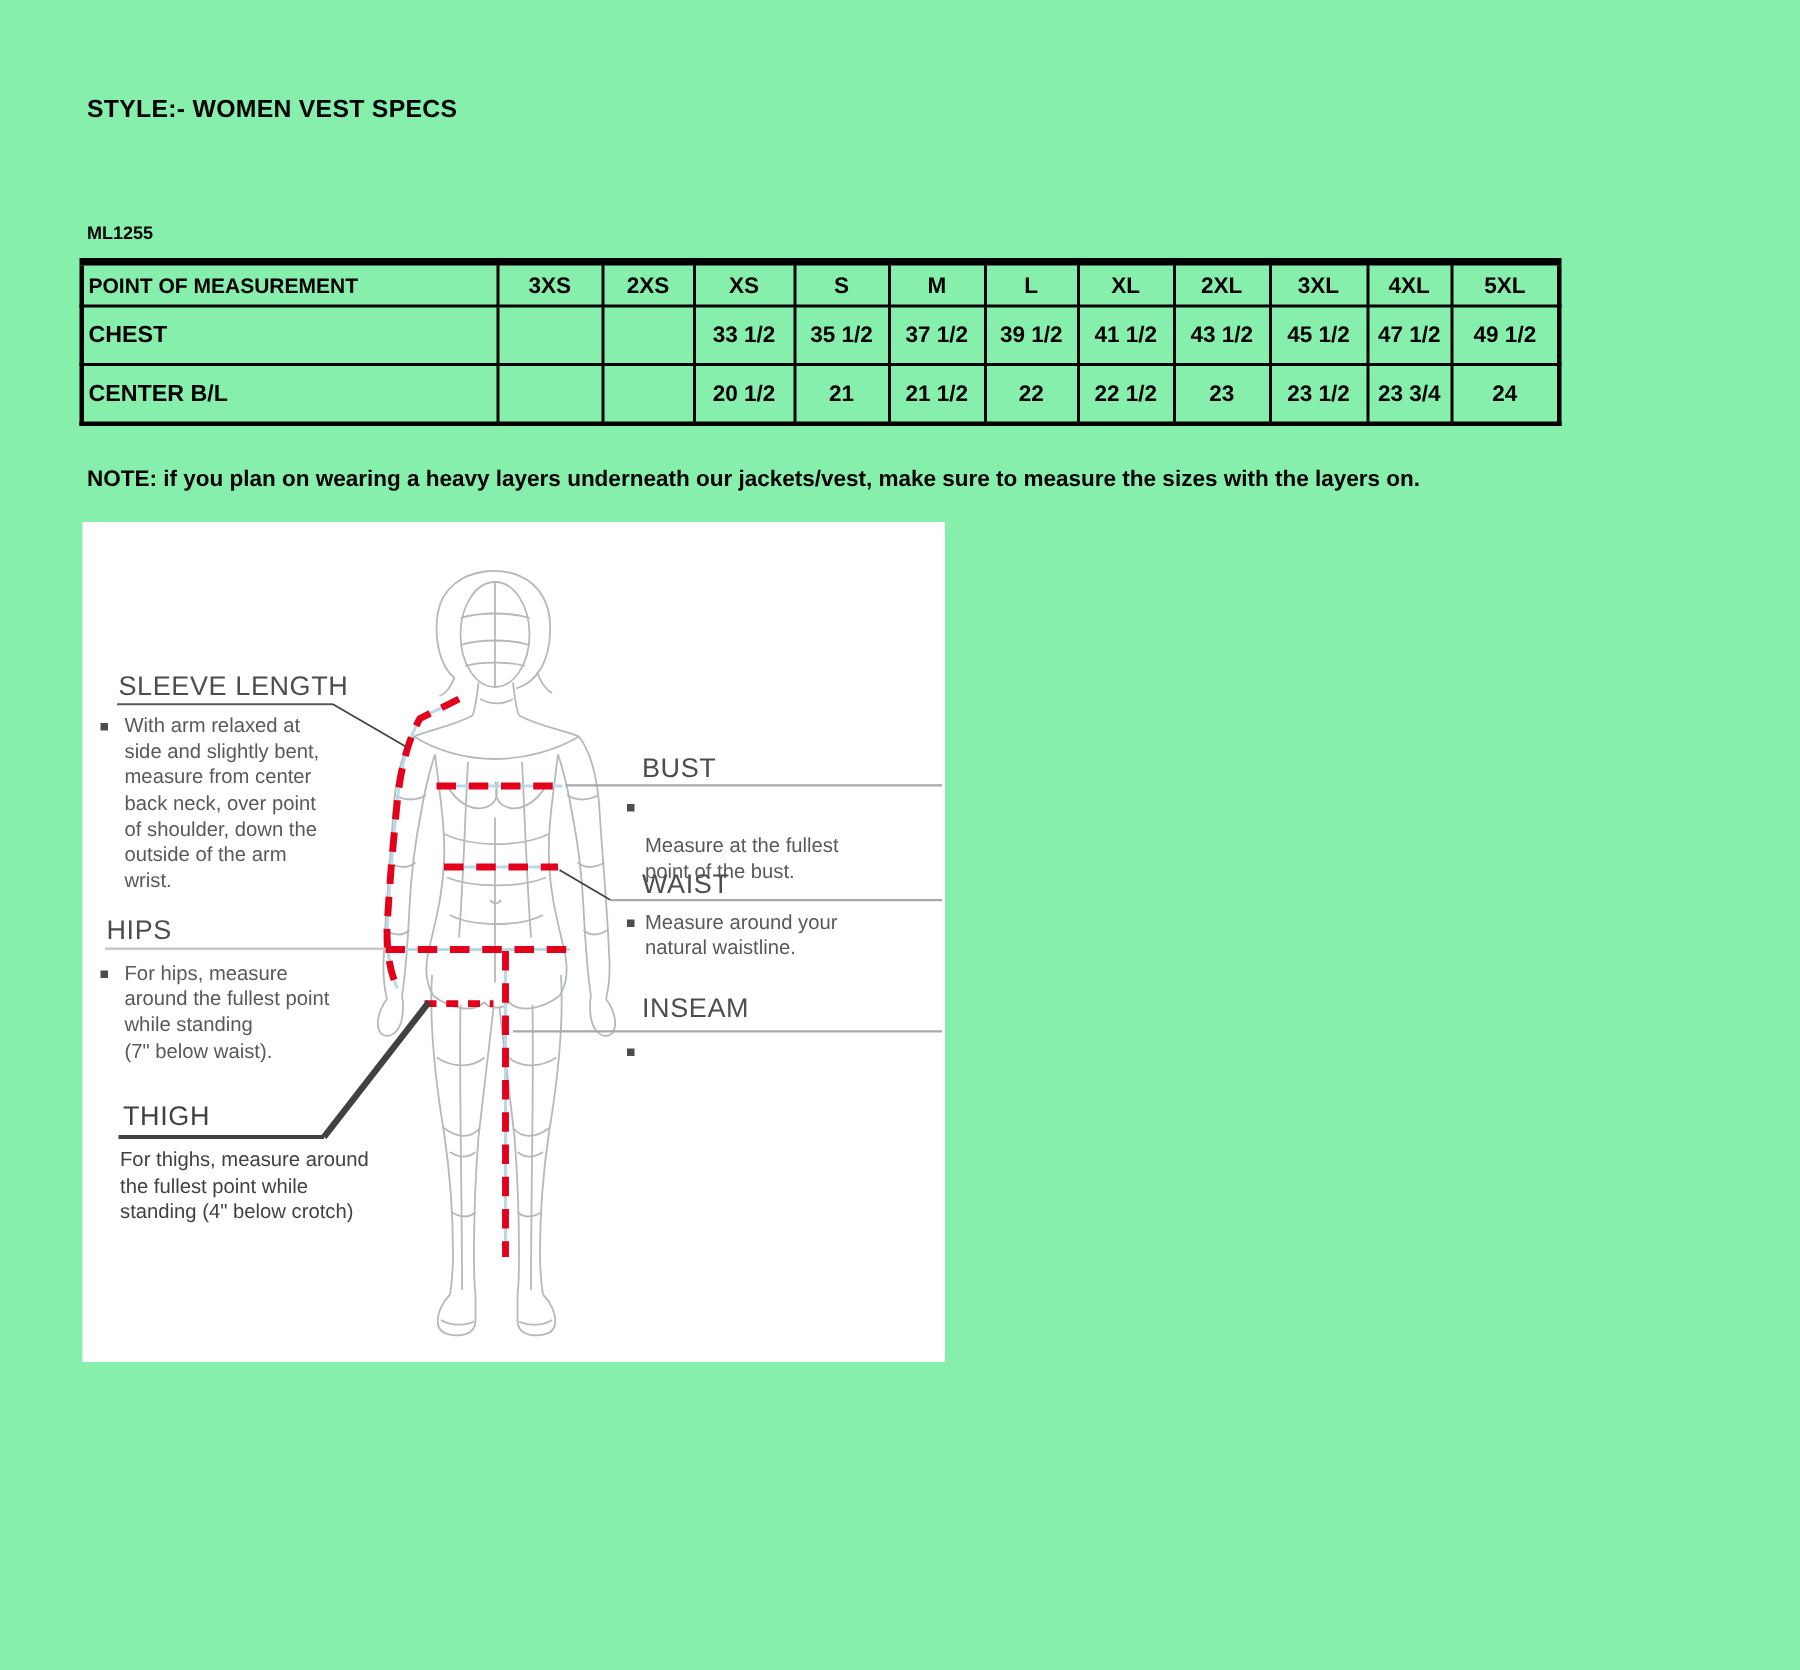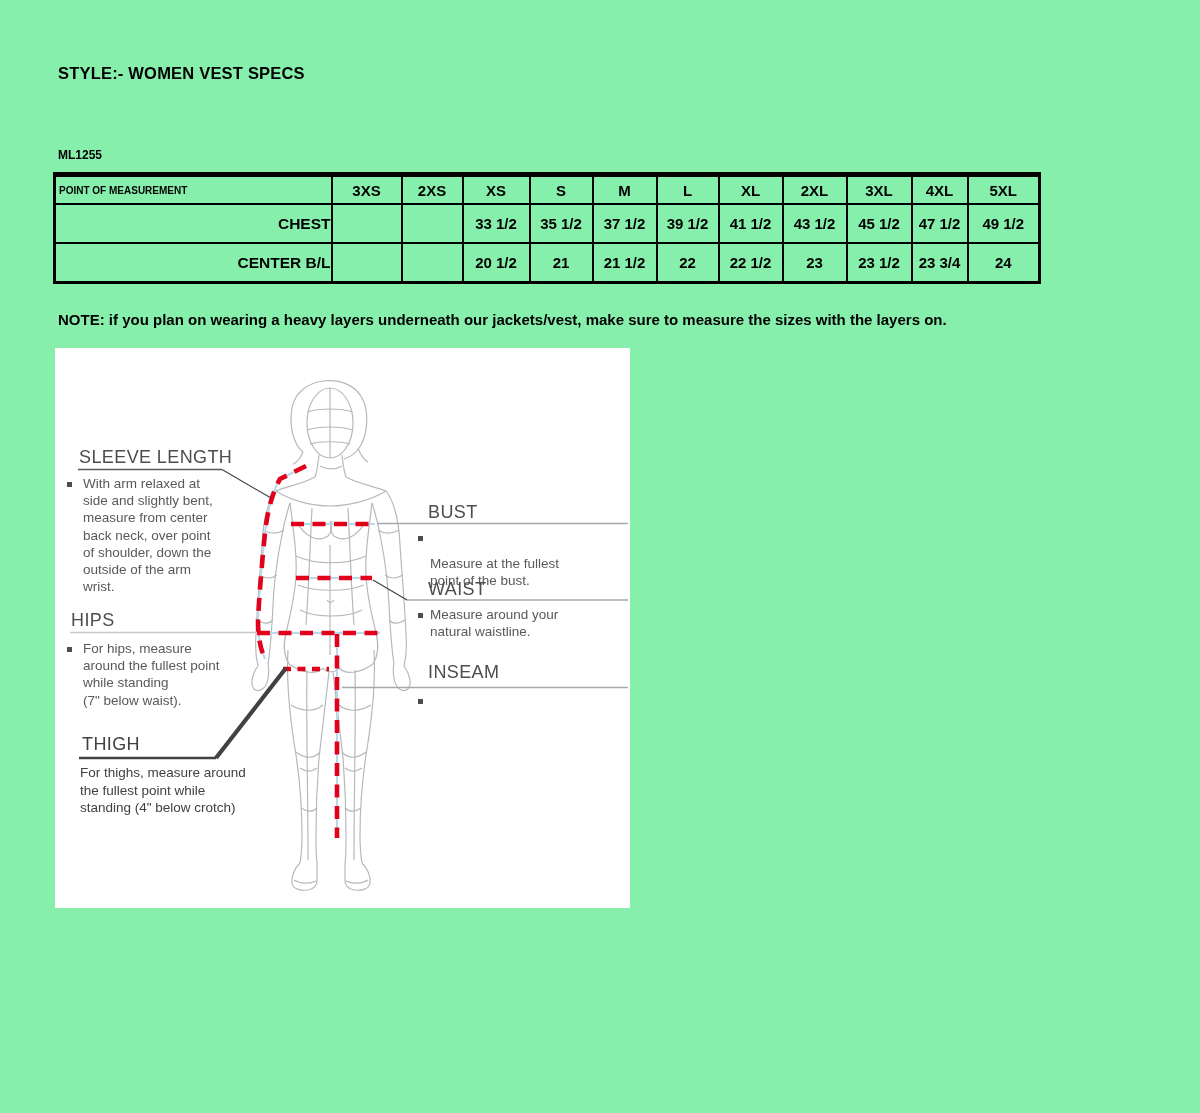--- a/index.html
+++ b/index.html
@@ -15,22 +15,22 @@
     position:absolute;left:53px;top:172px;width:985px;
     border-collapse:collapse;table-layout:fixed;
     border:3px solid #000;border-top-width:5px;
   }
   table.size-table th,table.size-table td{
     border:2.4px solid #000;font-weight:bold;font-size:15px;
     text-align:center;vertical-align:middle;padding:0;overflow:hidden;white-space:nowrap;
   }
   table.size-table th{height:26px;}
   table.size-table td{height:37px;}
-  table.size-table .rowlabel{text-align:right;padding-left:20px;font-size:15.5px;}
-  table.size-table th.poml{text-align:left;padding-left:3px;font-size:10px;}
+  table.size-table .rowlabel{text-align:left;padding-left:3px;font-size:15.5px;}
+  table.size-table th.poml{text-align:left;padding-left:3px;font-size:14px;}
 
   .diagram-area{position:absolute;left:55px;top:348px;width:575px;height:560px;background:#fff;}
   .dsvg{position:absolute;left:0;top:0;}
 
   .dheading{position:absolute;font-size:18px;color:#4d4d4f;letter-spacing:.4px;white-space:nowrap;}
   .dheading.dark{color:#414042;}
   .dbody{position:absolute;font-size:13.5px;line-height:17.2px;color:#58595b;white-space:pre-line;}
   .dbody.dark{color:#414042;line-height:17.5px;}
   .blt{position:absolute;width:5px;height:5px;background:#4d4d4f;}
 </style>

